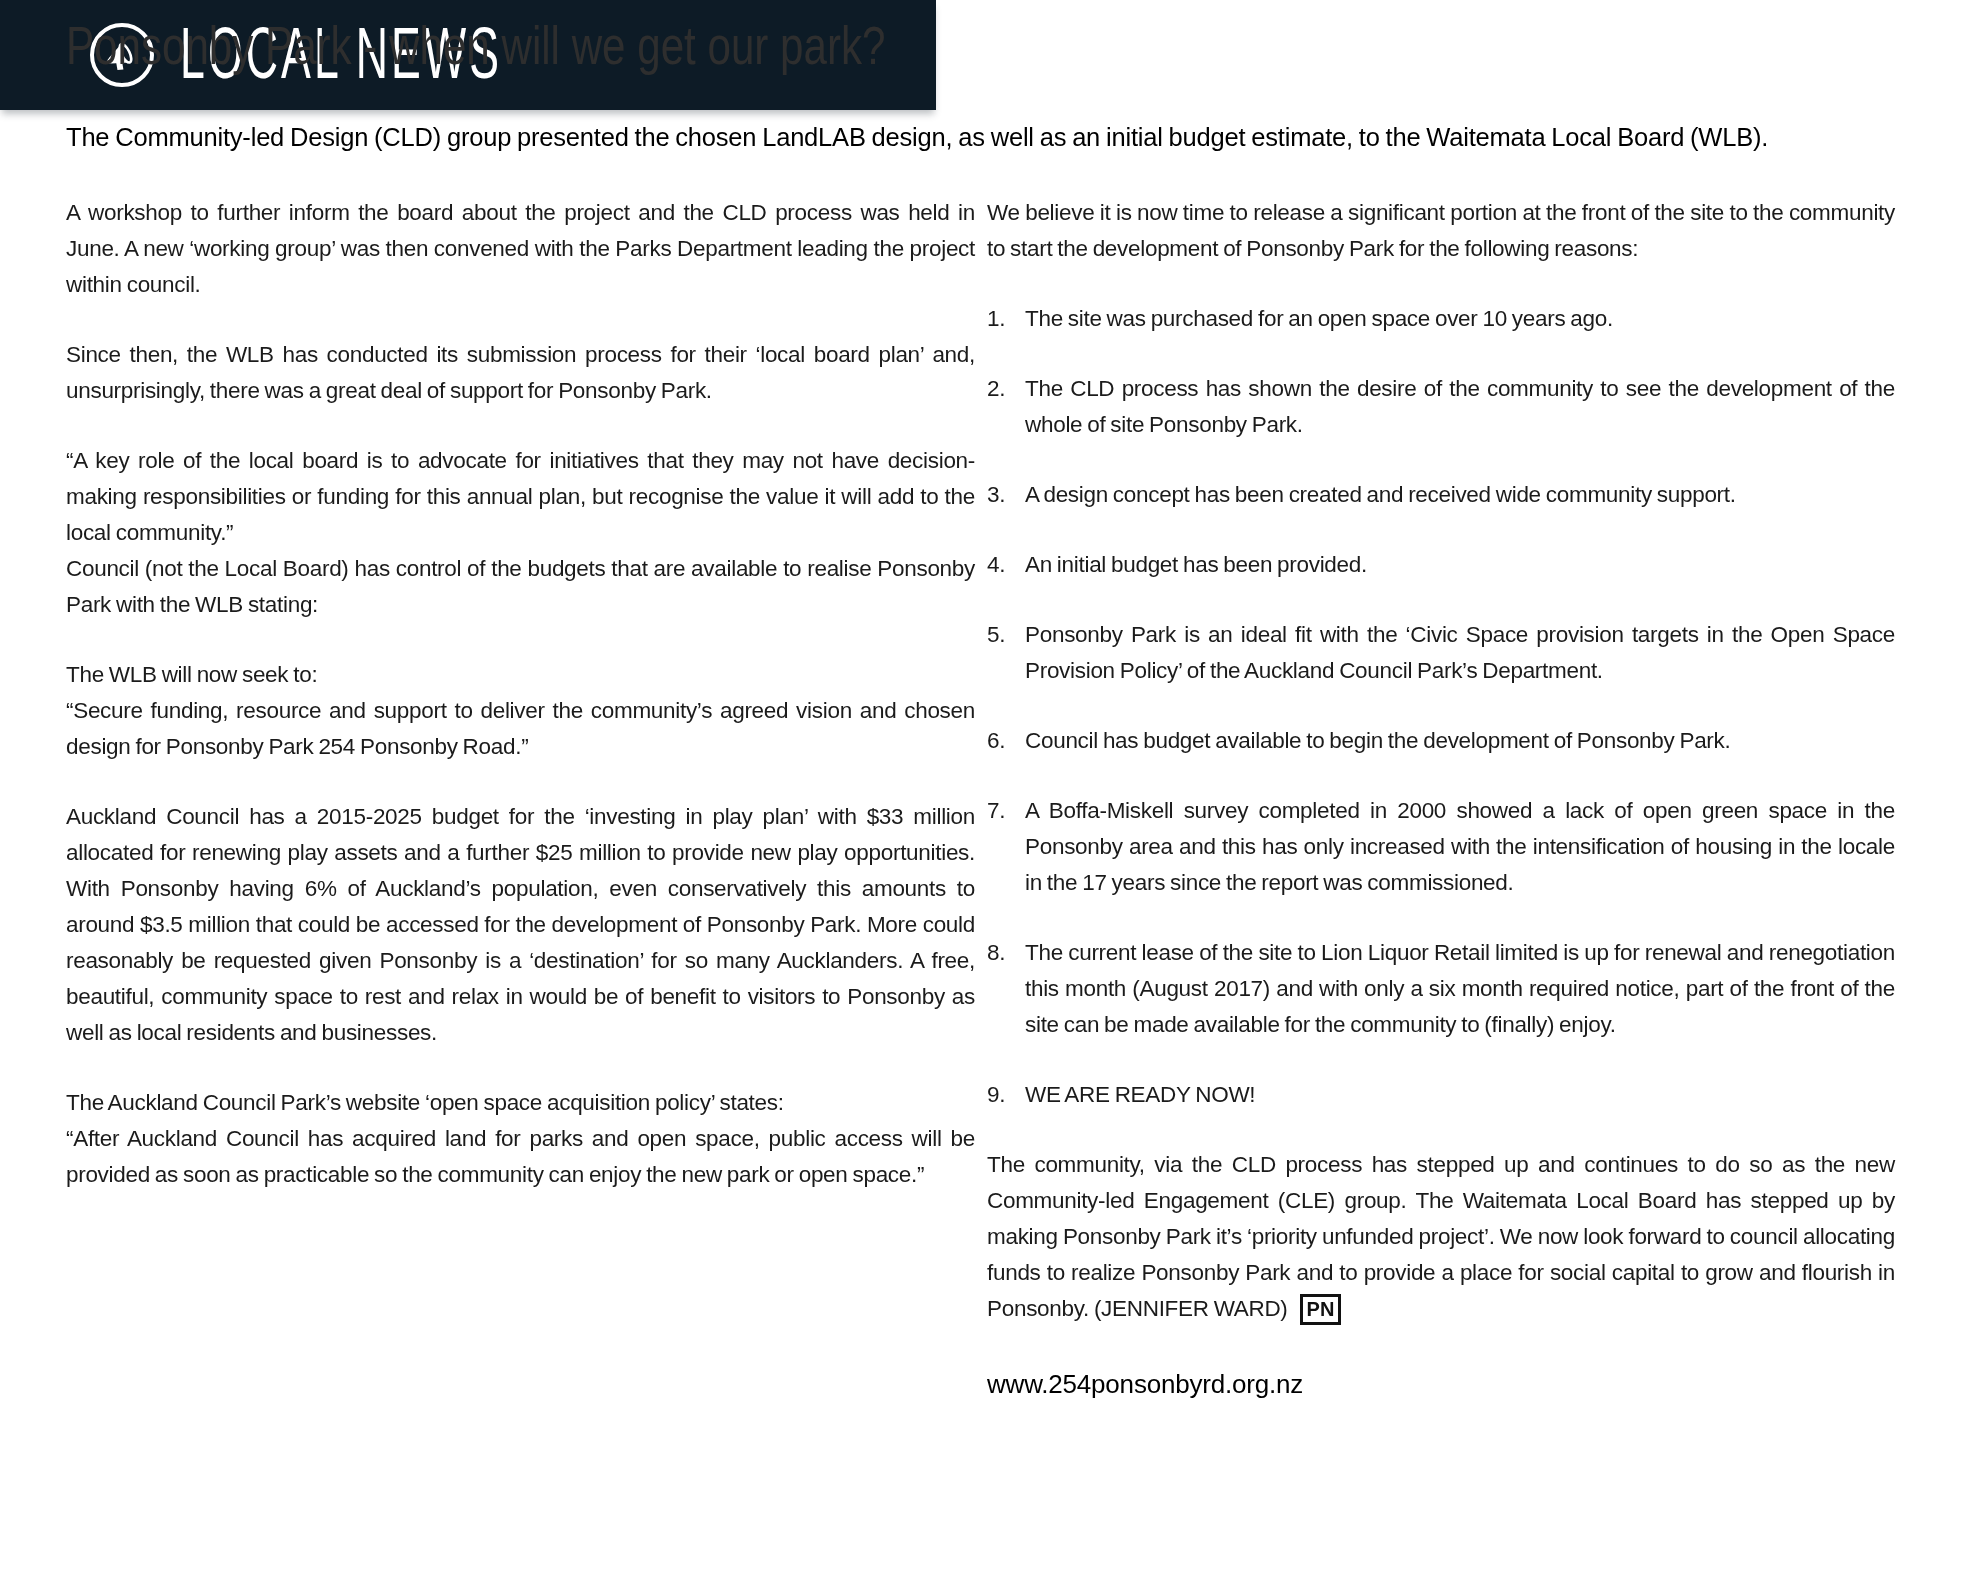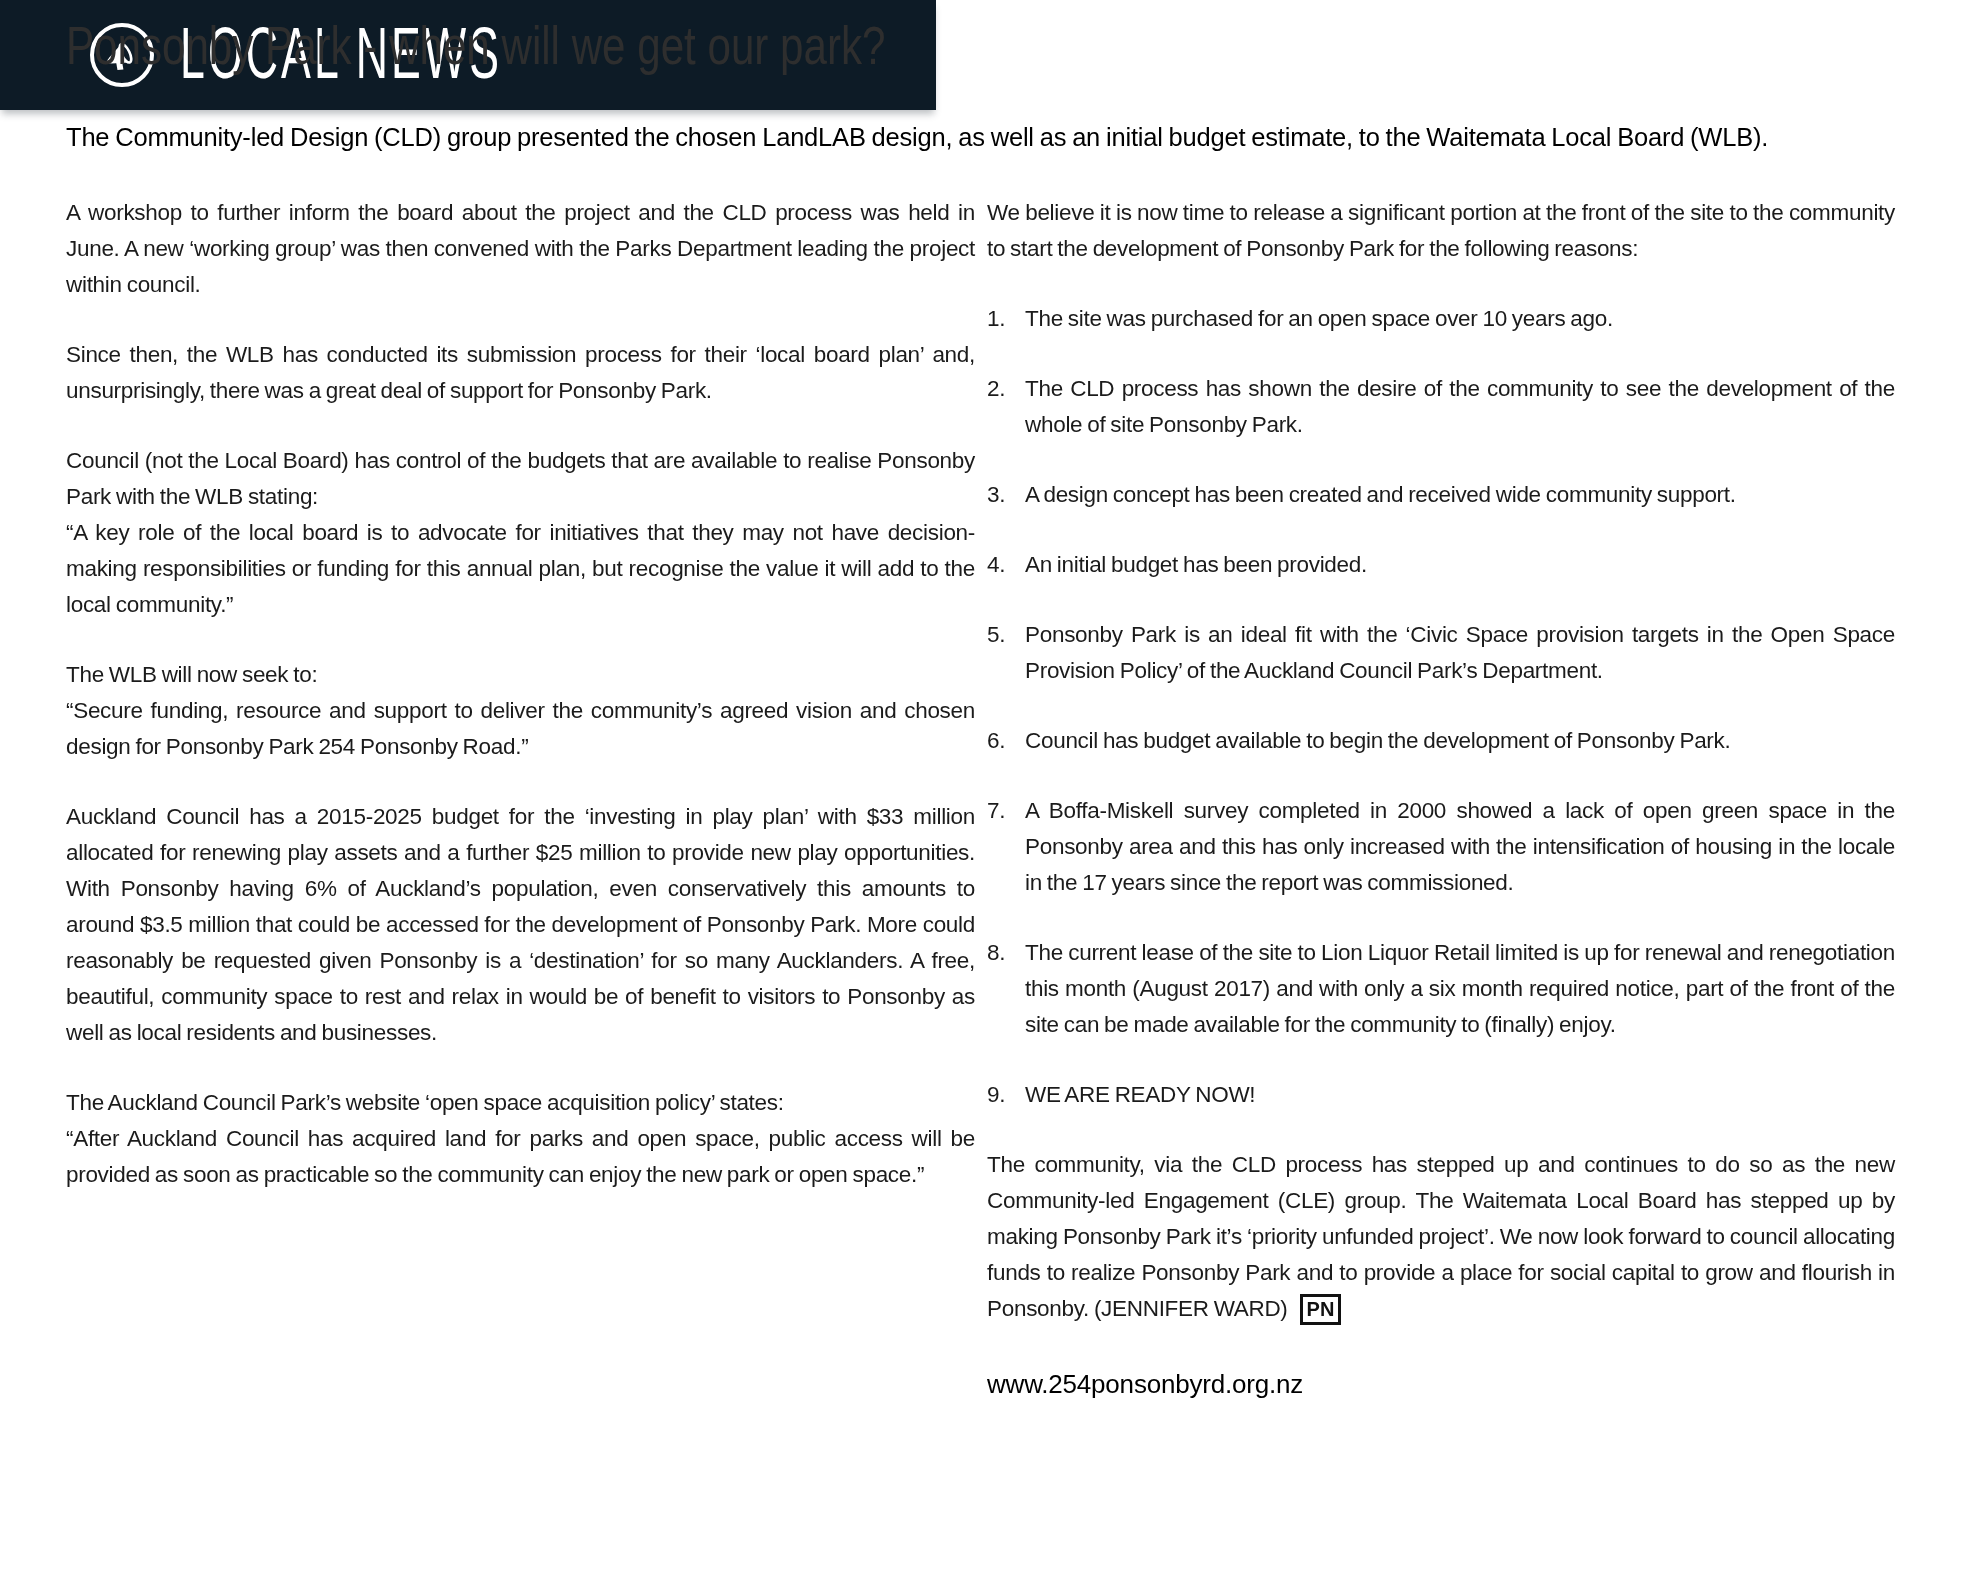--- a/index.html
+++ b/index.html
@@ -164,22 +164,22 @@
   <div class="columns">
 
     <div class="col left">
       <div class="group">
         <div class="para">A workshop to further inform the board about the project and the CLD process was held in June. A new ‘working group’ was then convened with the Parks Department leading the project within council.</div>
       </div>
       <div class="group">
         <div class="para">Since then, the WLB has conducted its submission process for their ‘local board plan’ and, unsurprisingly, there was a great deal of support for Ponsonby Park.</div>
       </div>
       <div class="group">
+        <div class="para">“A key role of the local board is to advocate for initiatives that they may not have decision-making responsibilities or funding for this annual plan, but recognise the value it will add to the local community.”</div>
         <div class="para">Council (not the Local Board) has control of the budgets that are available to realise Ponsonby Park with the WLB stating:</div>
-        <div class="para">“A key role of the local board is to advocate for initiatives that they may not have decision-making responsibilities or funding for this annual plan, but recognise the value it will add to the local community.”</div>
       </div>
       <div class="group">
         <div class="para">The WLB will now seek to:</div>
         <div class="para">“Secure funding, resource and support to deliver the community’s agreed vision and chosen design for Ponsonby Park 254 Ponsonby Road.”</div>
       </div>
       <div class="group">
         <div class="para">Auckland Council has a 2015-2025 budget for the ‘investing in play plan’ with $33 million allocated for renewing play assets and a further $25 million to provide new play opportunities. With Ponsonby having 6% of Auckland’s population, even conservatively this amounts to around $3.5 million that could be accessed for the development of Ponsonby Park. More could reasonably be requested given Ponsonby is a ‘destination’ for so many Aucklanders. A free, beautiful, community space to rest and relax in would be of benefit to visitors to Ponsonby as well as local residents and businesses.</div>
       </div>
       <div class="group">
         <div class="para">The Auckland Council Park’s website ‘open space acquisition policy’ states:</div>

